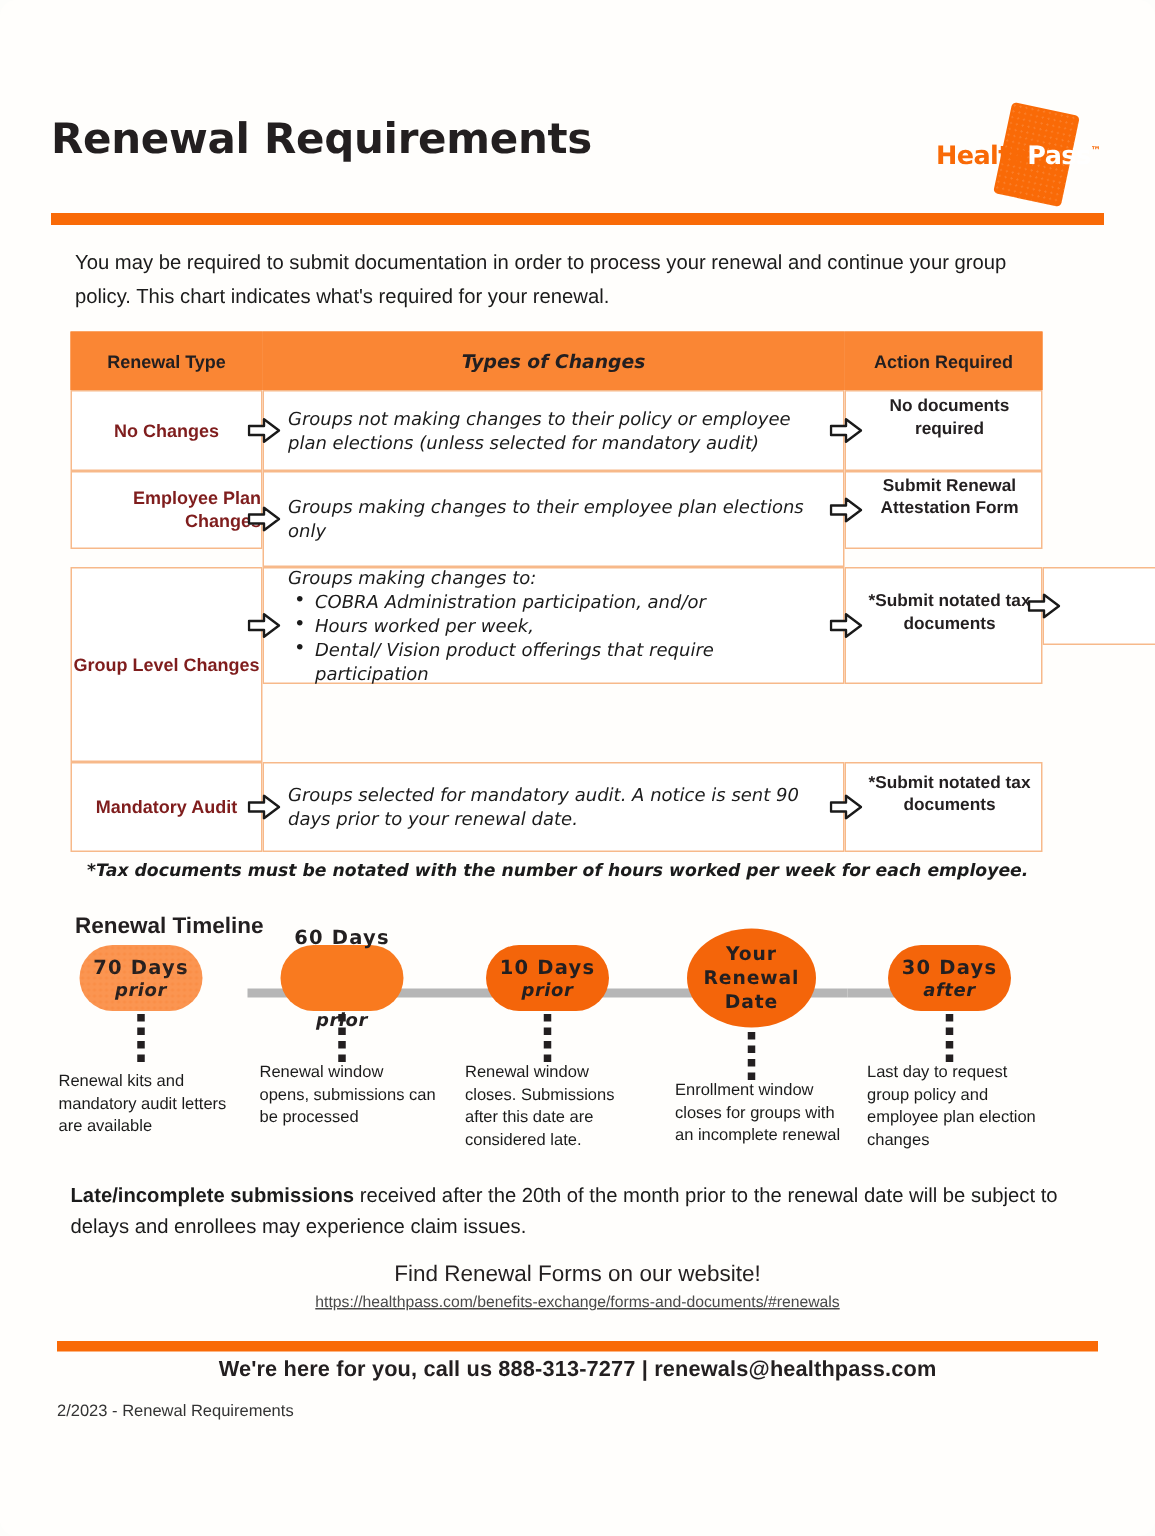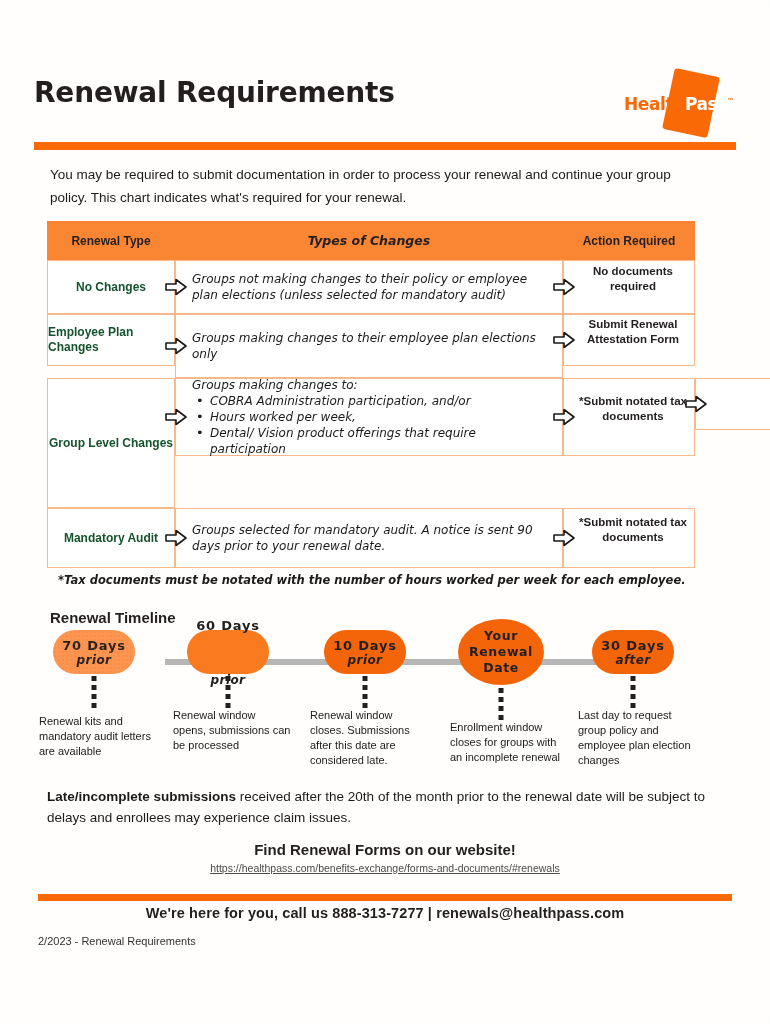--- a/index.html
+++ b/index.html
@@ -58,22 +58,22 @@
   }
   .th.ital{font-style:italic;font-family:"DejaVu Sans", sans-serif;font-size:12.5px;}
   .c1{width:128px;flex:0 0 128px;}
   .c2{width:388px;flex:0 0 388px;}
   .c3{width:132px;flex:0 0 132px;}
   .td{
     border:1px solid #F7B98A;box-sizing:border-box;background:#ffffff;
     position:relative;display:flex;align-items:center;
   }
   .td.typ{
-    justify-content:center;text-align:left;
-    font-weight:bold;font-size:12px;line-height:15px;color:#14532d;
+    justify-content:center;text-align:right;
+    font-weight:bold;font-size:12px;line-height:15px;color:#7f1d1d;
   }
   .td.chg{
     padding:6px 10px 6px 16px;
     font-style:italic;font-size:12px;line-height:16px;color:#1b1b1b;
     font-family:"DejaVu Sans", sans-serif;
   }
   .td.act{
     justify-content:center;text-align:center;
     font-weight:bold;font-size:11.5px;line-height:15px;color:#231f20;
     padding:0 4px 16px 12px;
@@ -132,21 +132,21 @@
   }
 
   
   .late{
     position:absolute;left:47px;top:786px;width:660px;
     font-size:13.5px;line-height:21px;color:#1b1b1b;
   }
   .late b{font-weight:bold;}
   .find{
     position:absolute;left:0;top:841px;width:770px;text-align:center;
-    font-size:15px;font-weight:bold;color:#231f20;
+    font-size:15px;font-weight:normal;color:#231f20;
   }
   .url{
     position:absolute;left:0;top:862px;width:770px;text-align:center;
     font-size:10.5px;color:#4a4a4a;text-decoration:underline;
   }
 
   
   .rule-bot{position:absolute;left:38px;top:894px;width:694px;height:7px;background:#F96A07;}
   .callus{
     position:absolute;left:0;top:905px;width:770px;text-align:center;

